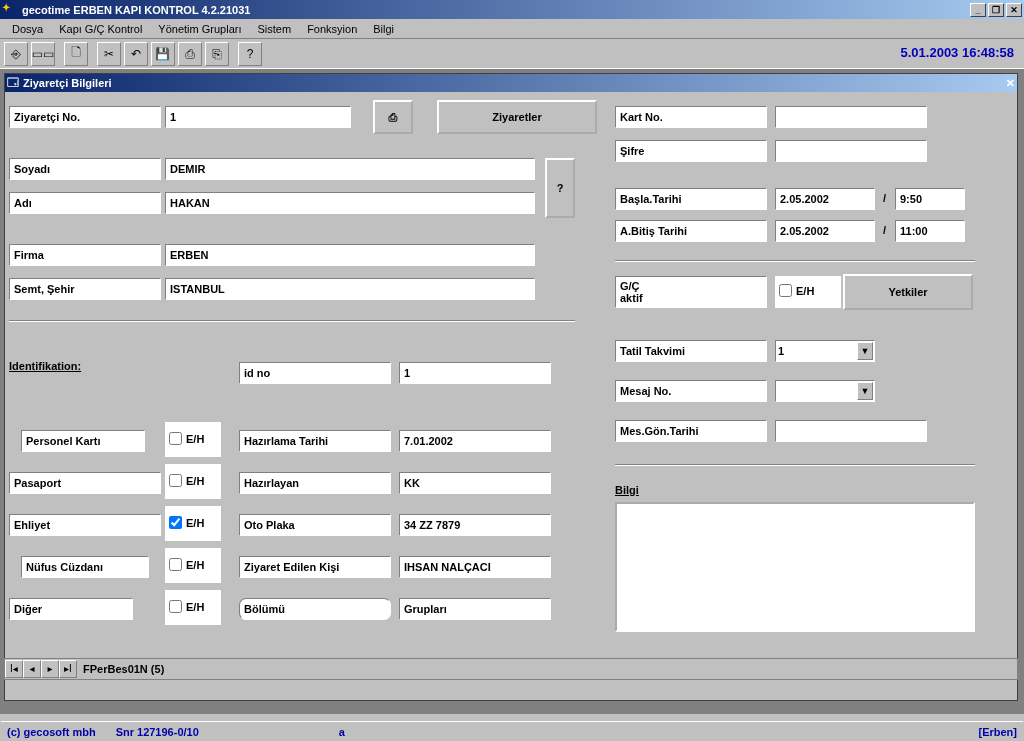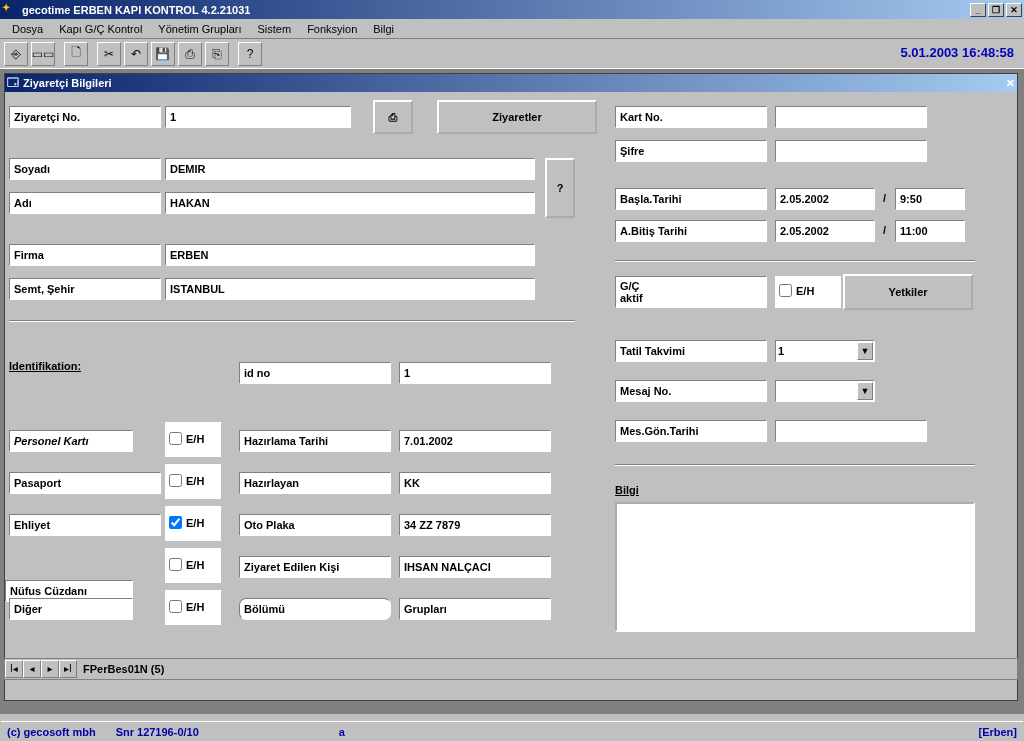--- a/index.html
+++ b/index.html
@@ -241,21 +241,21 @@
       <div class="fldlabel" style="left:4px; top:186px; width:152px;">Semt, Şehir</div>
       <div class="fldval" style="left:160px; top:186px; width:370px;">ISTANBUL</div>
 
       <div class="hr" style="left:4px; top:228px; width:566px;"></div>
 
       <div class="sectionlabel" style="left:4px; top:268px;">Identifikation:</div>
 
       <div class="fldlabel" style="left:234px; top:270px; width:152px;">id no</div>
       <div class="fldval" style="left:394px; top:270px; width:152px;">1</div>
 
-      <div class="fldlabel" style="left:4px; top:338px; width:124px;font-style:italic;">Personel Kartı</div>
+      <div class="fldlabel" style="left:16px; top:338px; width:124px;">Personel Kartı</div>
       <div class="ehbox" style="left:160px; top:330px;">
           <label class="checkbox">
             <input type="checkbox" style="">
             <span>E/H</span>
           </label>
         </div>
 
       <div class="fldlabel" style="left:4px; top:380px; width:152px;">Pasaport</div>
       <div class="ehbox" style="left:160px; top:372px;">
           <label class="checkbox">
@@ -265,21 +265,21 @@
         </div>
 
       <div class="fldlabel" style="left:4px; top:422px; width:152px;">Ehliyet</div>
       <div class="ehbox" style="left:160px; top:414px;">
           <label class="checkbox">
             <input type="checkbox" checked="" style="">
             <span>E/H</span>
           </label>
         </div>
 
-      <div class="fldlabel" style="left:0; top:464px; width:128px;margin-top:24px;">Nüfus Cüzdanı</div>
+      <div class="fldlabel" style="left:16px; top:464px; width:128px;">Nüfus Cüzdanı</div>
       <div class="ehbox" style="left:160px; top:456px;">
           <label class="checkbox">
             <input type="checkbox" style="">
             <span>E/H</span>
           </label>
         </div>
 
       <div class="fldlabel" style="left:4px; top:506px; width:124px;">Diğer</div>
       <div class="ehbox" style="left:160px; top:498px;">
           <label class="checkbox">

